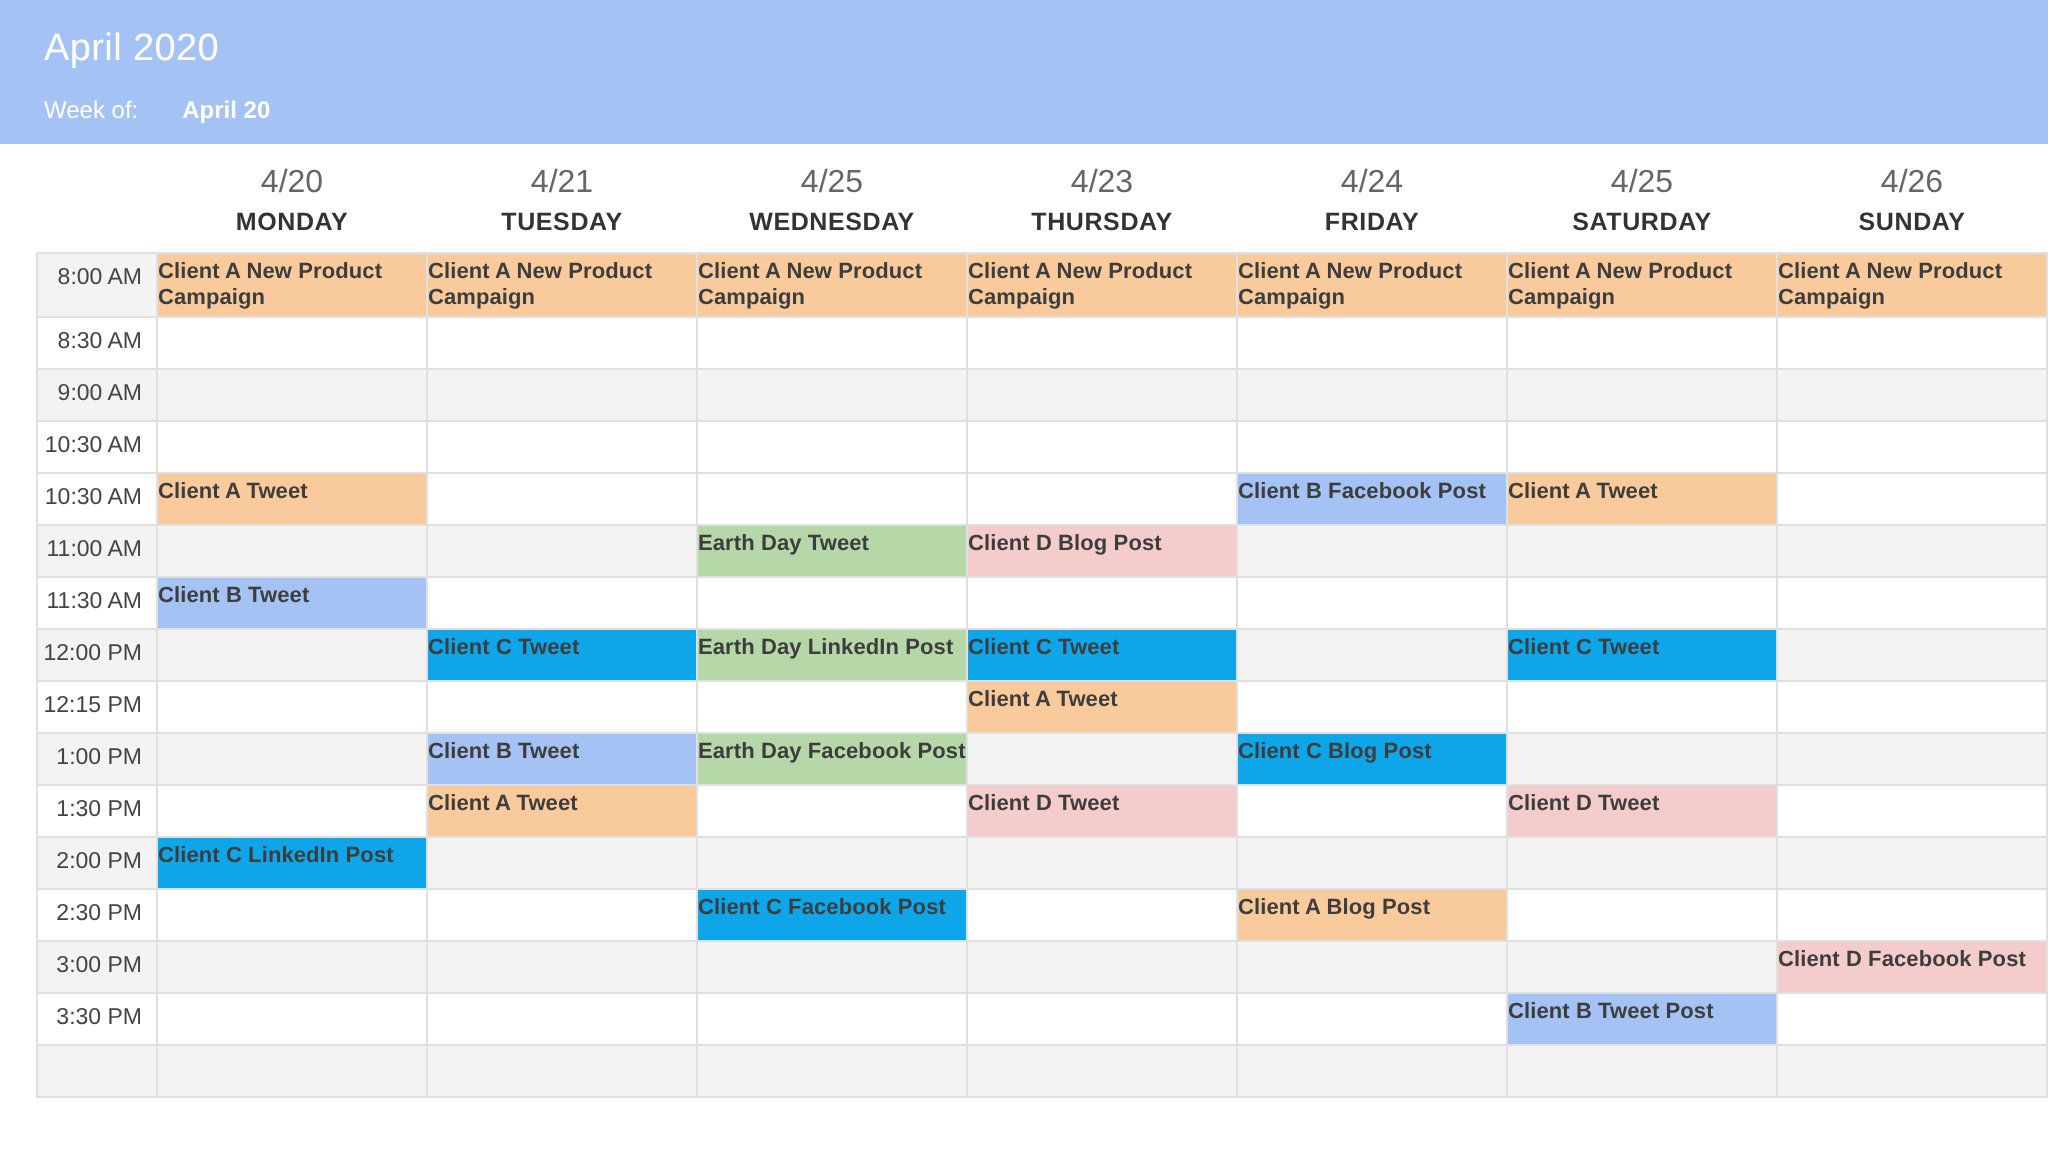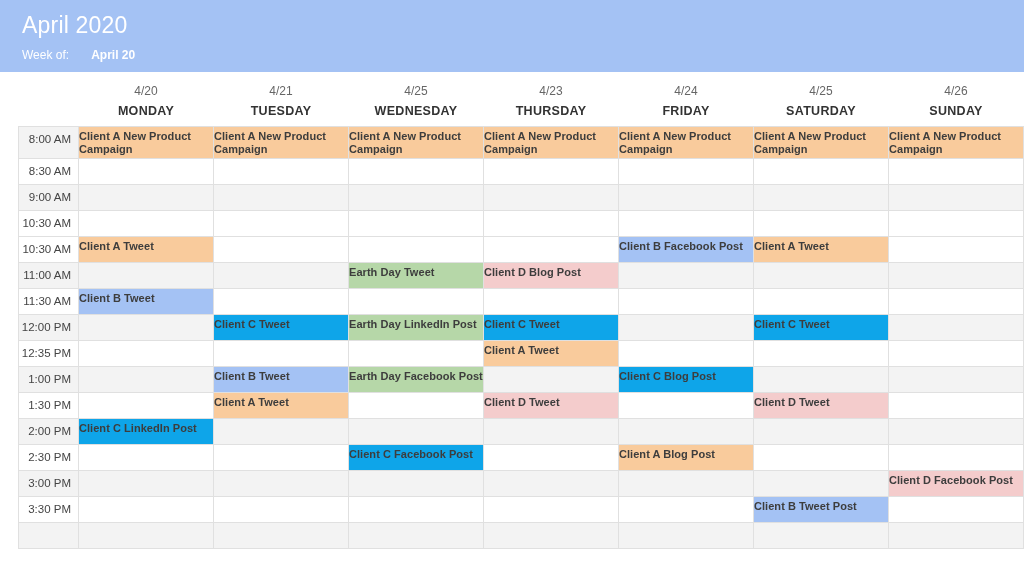--- a/index.html
+++ b/index.html
@@ -13,21 +13,21 @@
 
   
   .banner {
     height: 72px;
     background: #a4c2f4;
     padding: 8px 0 0 22px;
     position: relative;
   }
   .banner-title {
     color: #ffffff;
-    font-size: 23px;
+    font-size: 19px;
     font-weight: 400;
     line-height: 34px;
     letter-spacing: 0.2px;
   }
   .banner-sub {
     margin-top: 6px;
     display: flex;
     align-items: baseline;
     gap: 22px;
   }
@@ -66,21 +66,21 @@
     background: #ffffff;
   }
   .dayhead {
     display: flex;
     flex-direction: column;
     align-items: center;
     justify-content: flex-end;
     height: 48px;
   }
   .dayhead-date {
-    font-size: 12px;
+    font-size: 16px;
     color: #666666;
     font-weight: 400;
     line-height: 17px;
   }
   .dayhead-name {
     font-size: 12.5px;
     color: #333333;
     font-weight: bold;
     letter-spacing: 0.3px;
     line-height: 18px;
@@ -309,21 +309,21 @@
           <td>
             <div class="event c-yellow">Client C Tweet</div>
           </td>
           <td></td>
           <td>
             <div class="event c-yellow">Client C Tweet</div>
           </td>
           <td></td>
         </tr>
         <tr class="plain">
-          <td class="timecell">12:35 PM</td>
+          <td class="timecell">12:15 PM</td>
           <td></td>
           <td></td>
           <td></td>
           <td>
             <div class="event c-orange">Client A Tweet</div>
           </td>
           <td></td>
           <td></td>
           <td></td>
         </tr>

